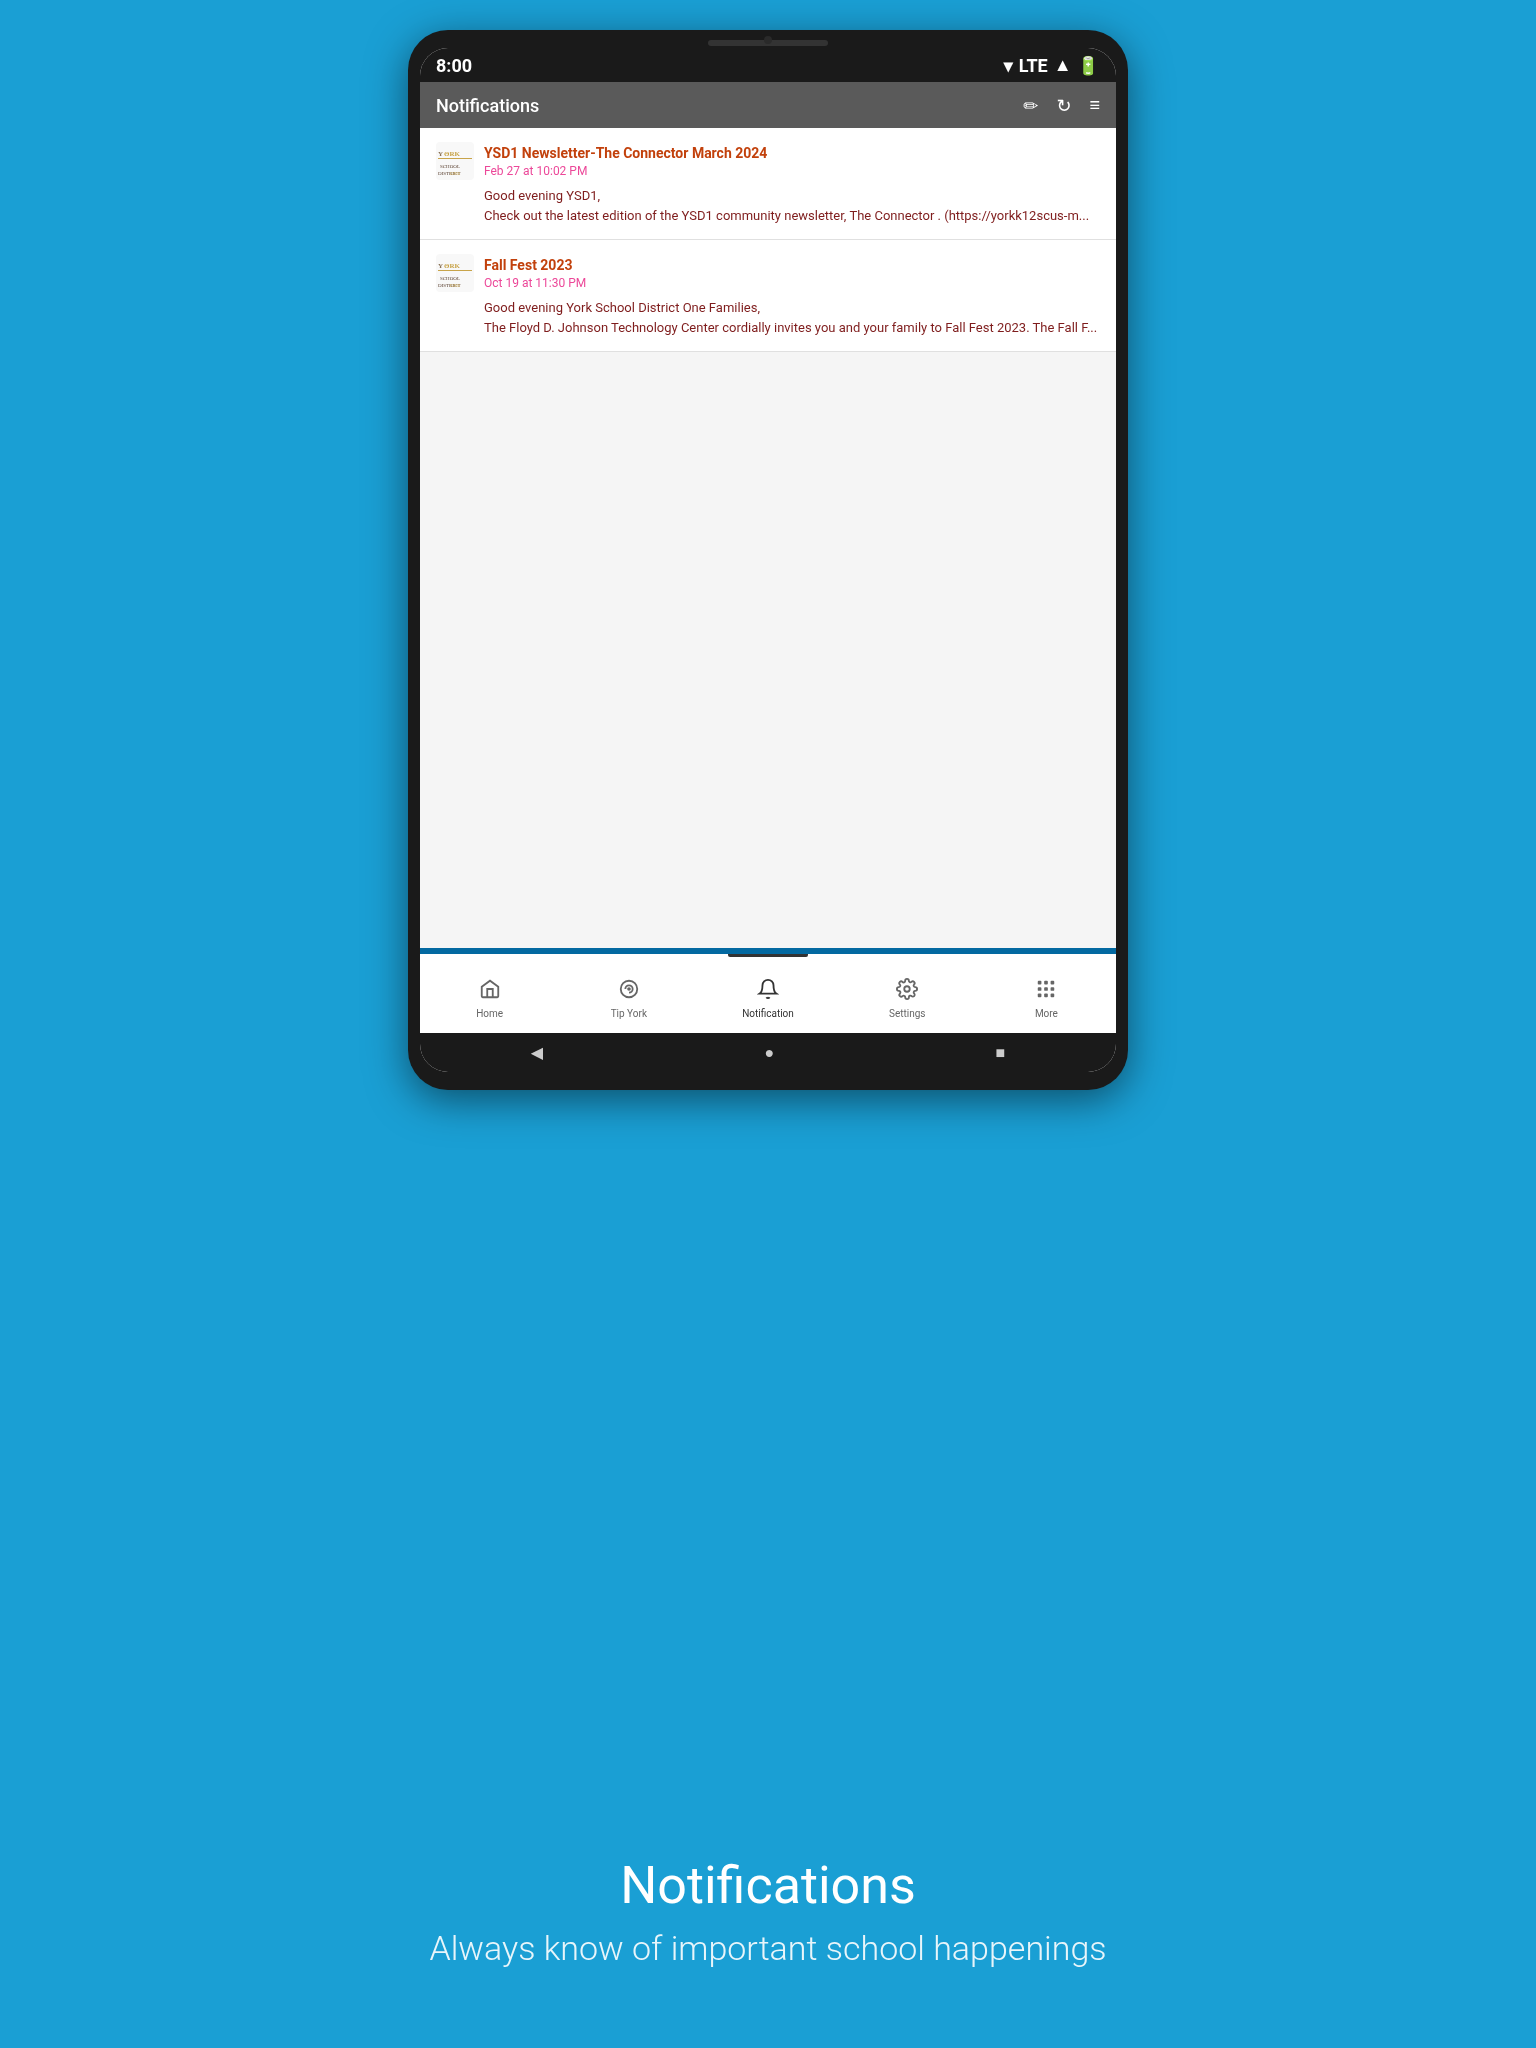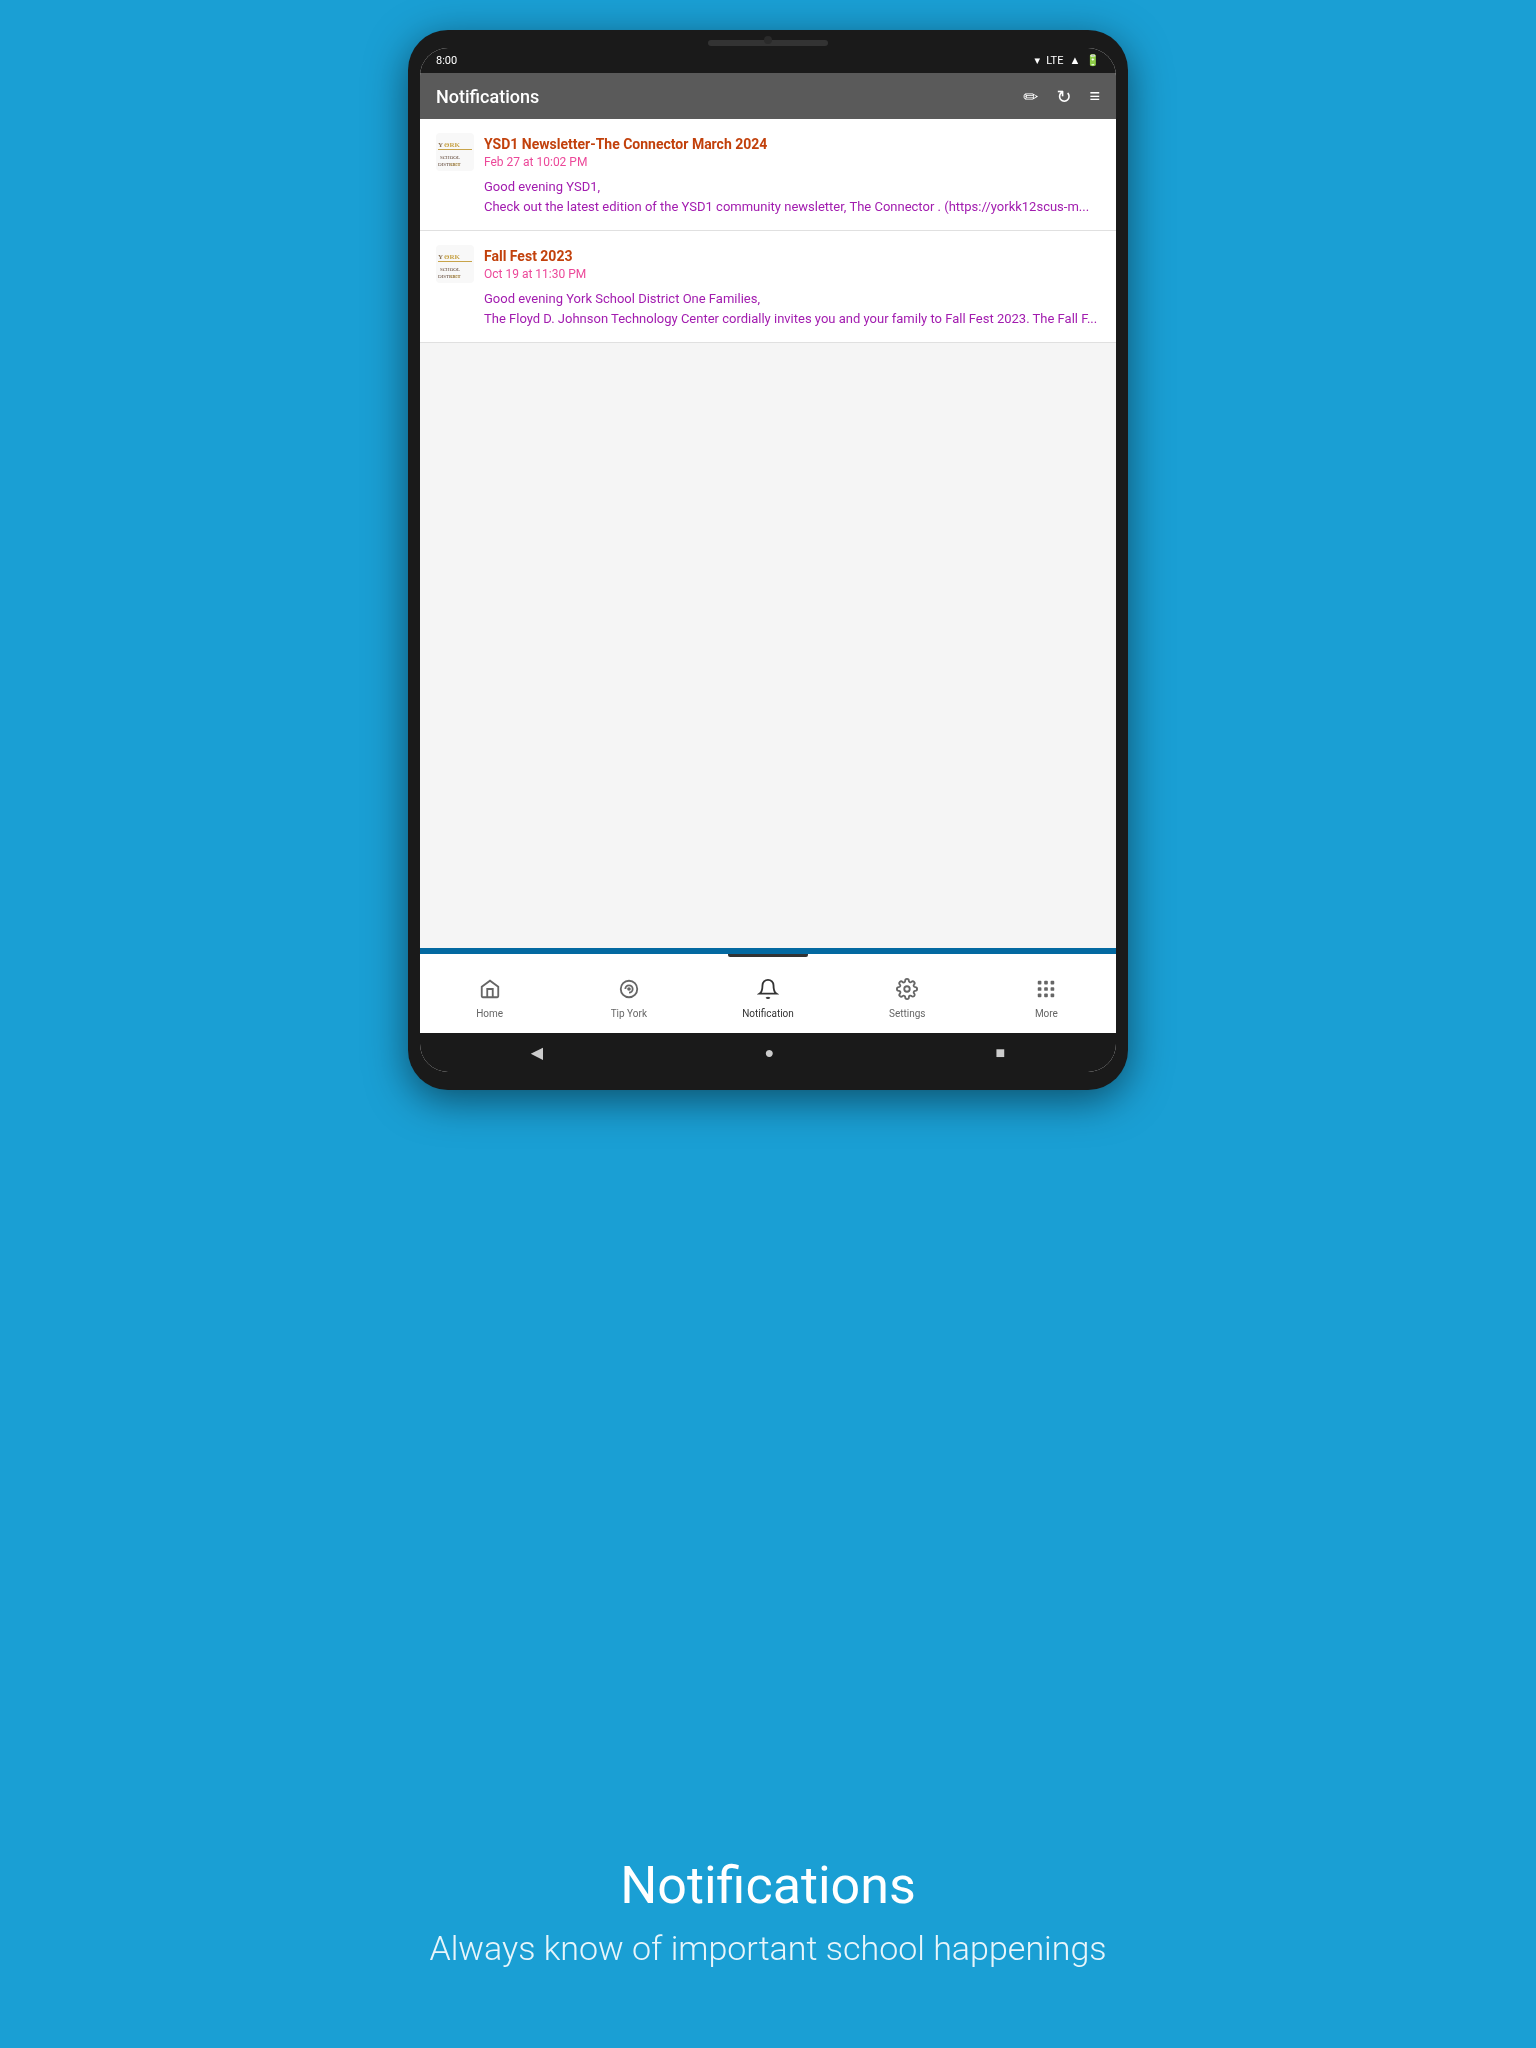--- a/index.html
+++ b/index.html
@@ -64,22 +64,22 @@
     }
 
     
     .status-bar {
       background: #1a1a1a;
       color: #fff;
       display: flex;
       justify-content: space-between;
       align-items: center;
       padding: 6px 16px;
-      font-size: 11px;
-      font-weight: 400;
+      font-size: 18px;
+      font-weight: 700;
       flex-shrink: 0;
     }
 
     .status-bar-right {
       display: flex;
       align-items: center;
       gap: 6px;
     }
 
     
@@ -157,21 +157,21 @@
     }
 
     .notification-time {
       font-size: 12px;
       color: #ec4899;
       margin-top: 1px;
     }
 
     .notification-body {
       font-size: 13px;
-      color: #a21caf;
+      color: #7f1d1d;
       line-height: 1.5;
       padding-left: 48px;
     }
 
     .notification-body .line {
       display: block;
     }
 
     
     .bottom-nav {

